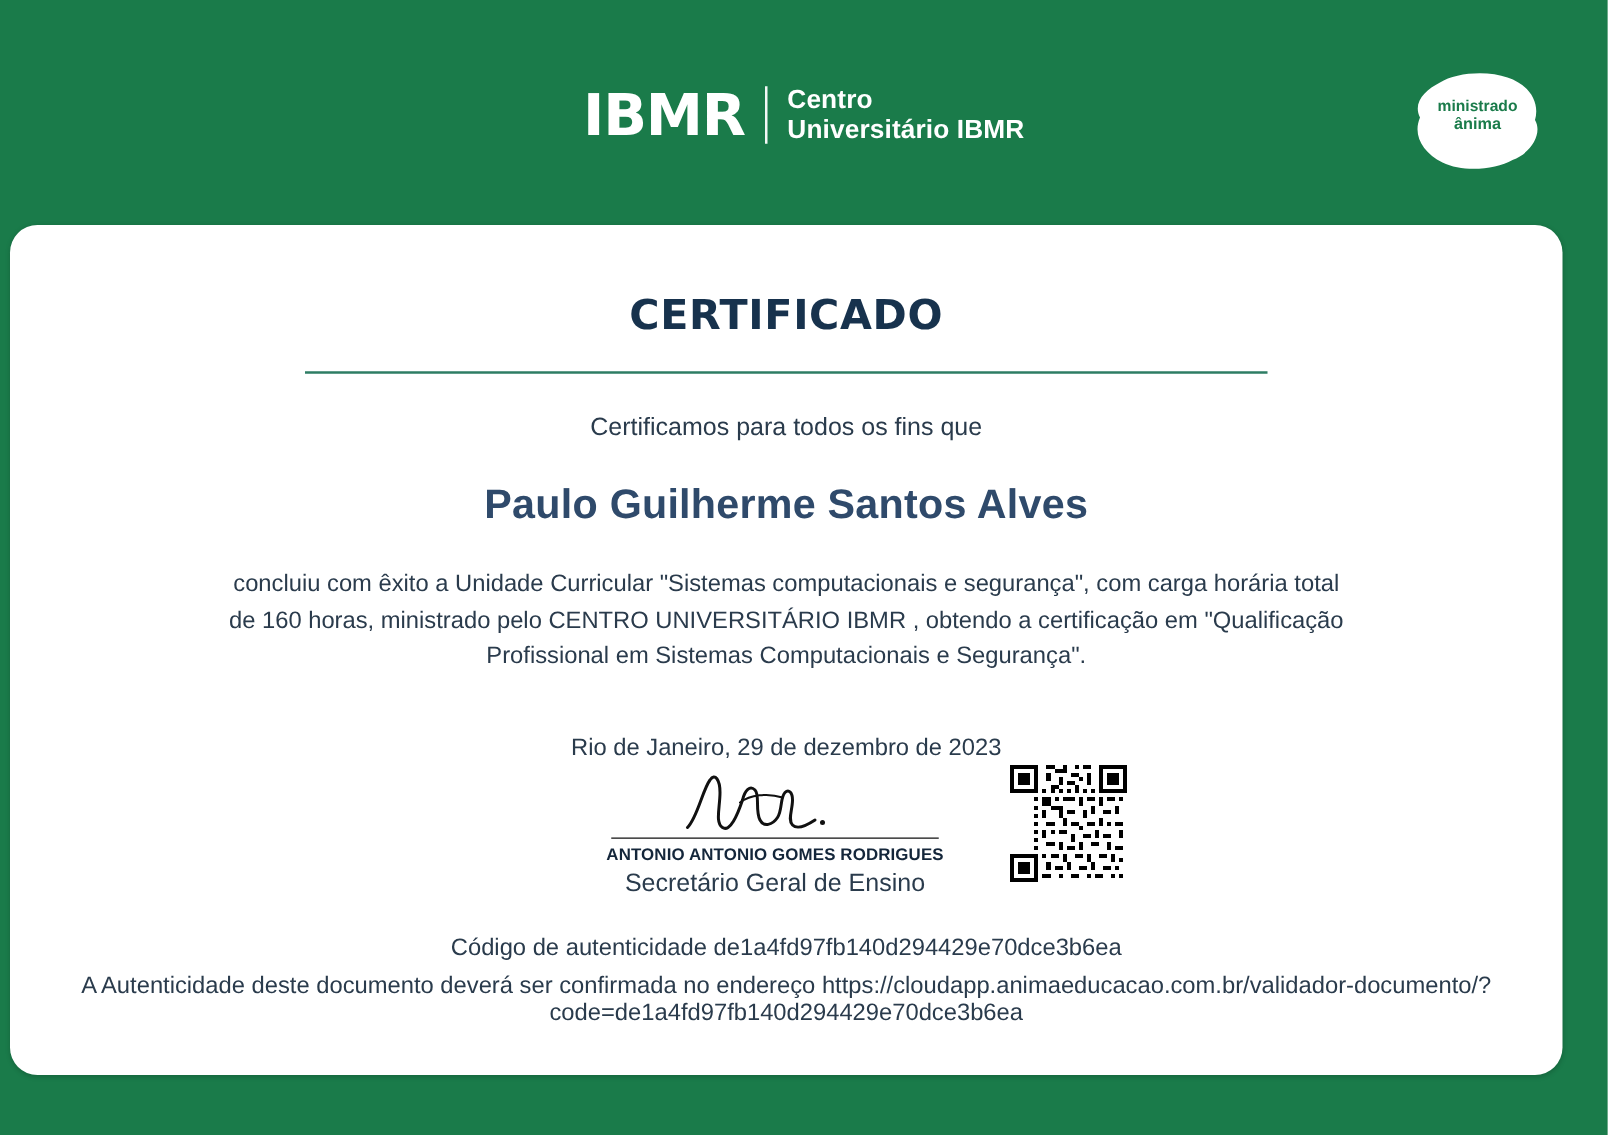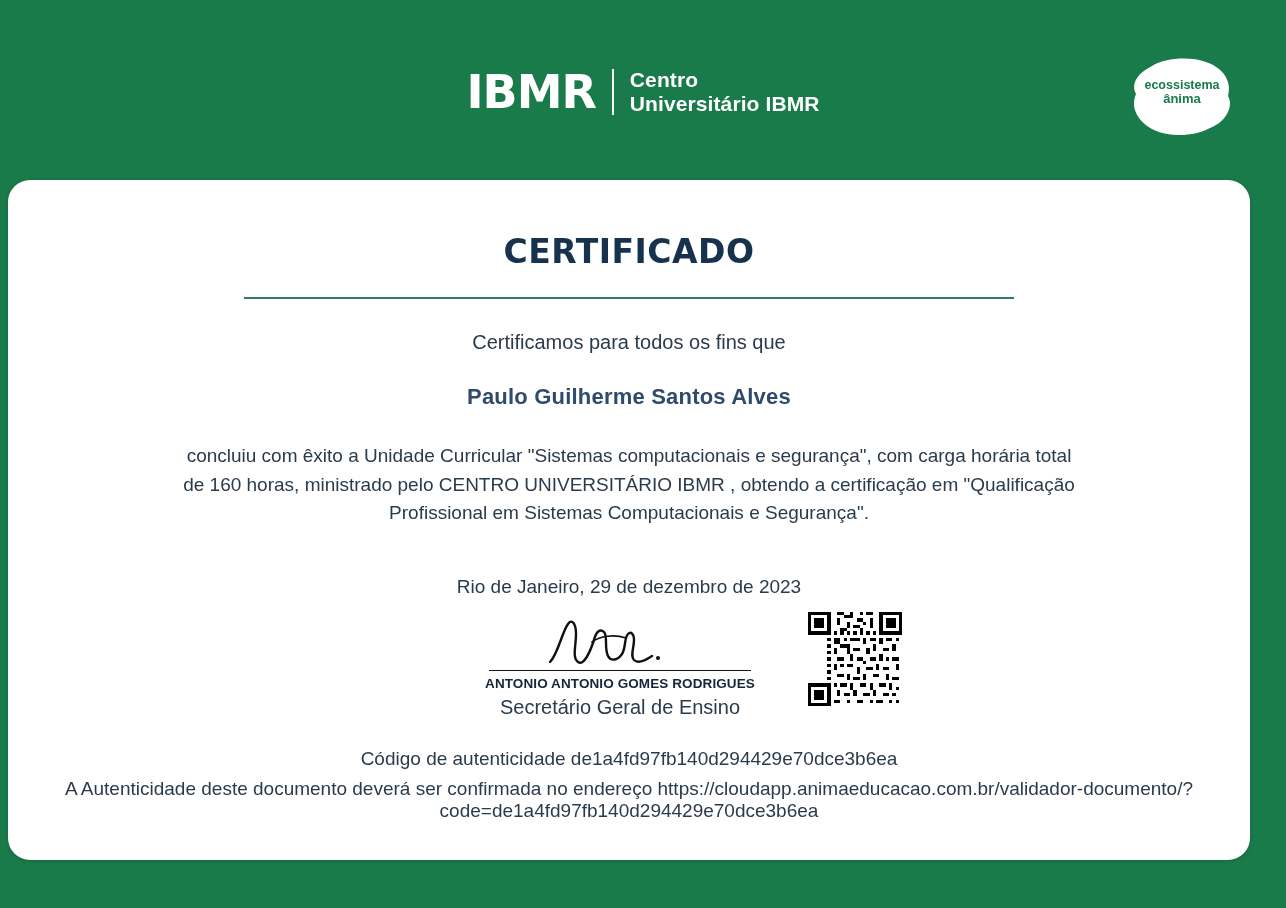--- a/index.html
+++ b/index.html
@@ -132,21 +132,21 @@
 
   .line-intro {
     text-align: center;
     font-size: 20px;
     color: #2a3b4c;
     margin-top: 32px;
   }
 
   .student-name {
     text-align: center;
-    font-size: 22px;
+    font-size: 33px;
     font-weight: bold;
     color: #2f4a6b;
     margin-top: 30px;
     letter-spacing: 0.2px;
   }
 
   .body-text {
     width: 910px;
     margin: 32px auto 0 auto;
     text-align: center;
@@ -244,21 +244,21 @@
       </div>
     </div>
 
     <div class="anima">
       <svg class="blob" viewBox="0 0 104 84">
         <path d="M22 10 C34 2, 60 0, 76 6 C94 12, 102 26, 98 40 C104 50, 96 66, 80 72 C66 80, 40 82, 24 74 C8 66, 0 52, 6 38 C0 26, 10 16, 22 10 Z" fill="#ffffff"></path>
         <path d="M26 14 C38 6, 62 4, 78 10 C94 16, 100 30, 95 42" fill="none" stroke="#ffffff" stroke-width="1.6" opacity="0.85"></path>
         <path d="M10 40 C4 54, 14 68, 30 74 C46 80, 68 78, 80 70" fill="none" stroke="#ffffff" stroke-width="1.6" opacity="0.85"></path>
       </svg>
       <div class="anima-text">
-        <div class="l1">ecossistema</div>
+        <div class="l1">ministrado</div>
         <div class="l2">ânima</div>
       </div>
     </div>
   </div>
 
   <div class="card">
 
     <div class="cert-title">CERTIFICADO</div>
     <div class="title-rule"></div>
 

